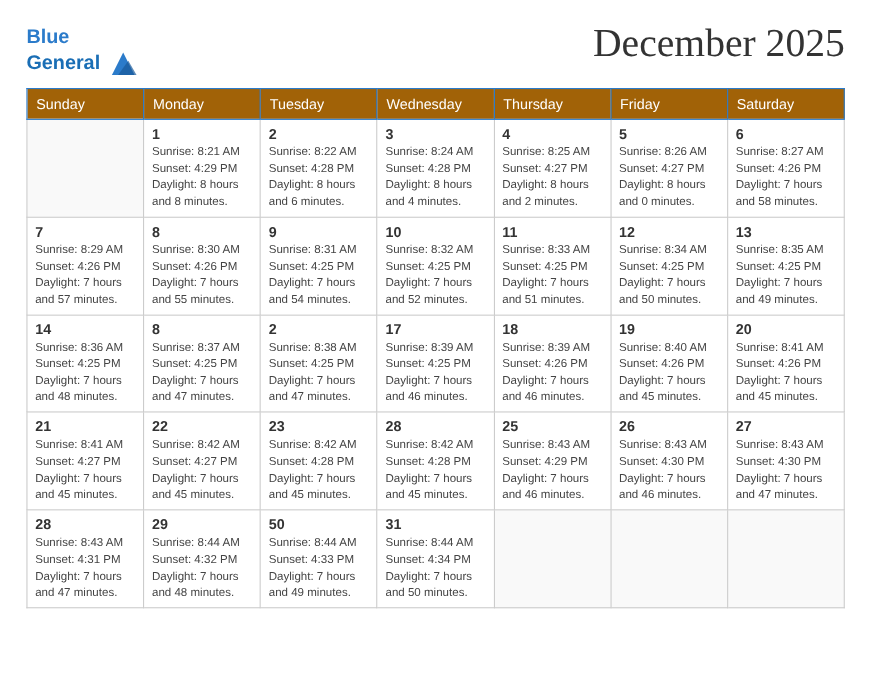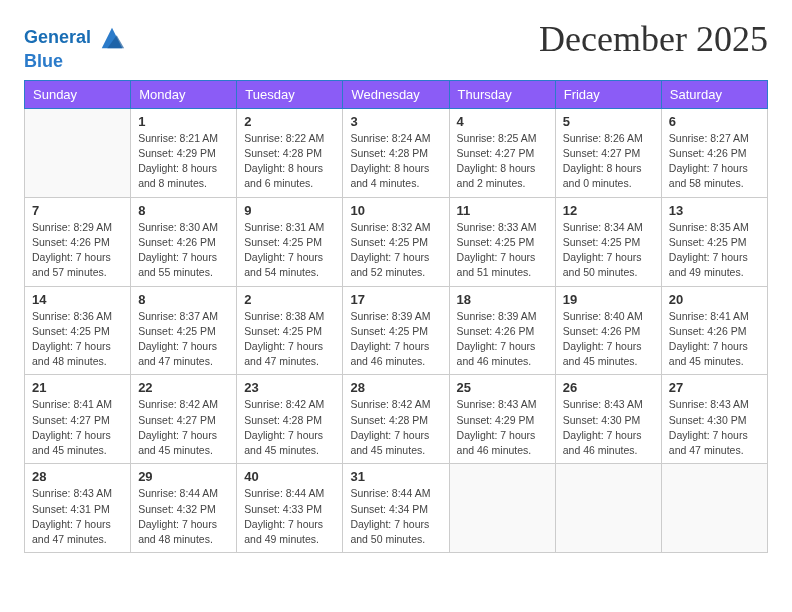--- a/index.html
+++ b/index.html
@@ -50,21 +50,21 @@
       color: #555;
       margin-top: 2px;
     }
     .calendar-table {
       width: 100%;
       border-collapse: collapse;
       margin-top: 8px;
       font-size: 11px;
     }
     .calendar-table th {
-      background-color: #8b5cf6;
+      background-color: #a16207;
       color: #fff;
       text-align: left;
       padding: 6px 8px;
       font-size: 13px;
       font-weight: normal;
       border: 1px solid #2b7bca;
     }
     .calendar-table td {
       border: 1px solid #ccc;
       vertical-align: top;
@@ -88,28 +88,28 @@
     .empty-cell {
       background: #f9f9f9;
     }
   </style>
 </head>
 <body>
 
 <div class="header-row">
   <div class="logo">
     <div>
+      <div class="logo-text" style="color:#2b7bca;">Blue</div>
       <div class="logo-text">
         <span>General</span>
         <svg class="logo-icon" viewBox="0 0 30 30" style="display:inline-block;vertical-align:middle;margin-left:2px;">
           <polygon points="4,26 15,4 26,26" fill="#2b7bca"></polygon>
           <polygon points="10,26 20,12 28,26" fill="#1a5a9a" opacity="0.7"></polygon>
         </svg>
       </div>
-      <div class="logo-text" style="color:#2b7bca;">Blue</div>
     </div>
   </div>
   <div class="title-block">
     <div class="month-title">December 2025</div>
   </div>
 </div>
 
 <table class="calendar-table">
   <thead>
     <tr>
@@ -243,21 +243,21 @@
       <tr>
         <td>
           <span class="day-number">28</span>
           <div class="day-info">Sunrise: 8:43 AM<br>Sunset: 4:31 PM<br>Daylight: 7 hours and 47 minutes.</div>
         </td>
         <td>
           <span class="day-number">29</span>
           <div class="day-info">Sunrise: 8:44 AM<br>Sunset: 4:32 PM<br>Daylight: 7 hours and 48 minutes.</div>
         </td>
         <td>
-          <span class="day-number">40</span>
+          <span class="day-number">50</span>
           <div class="day-info">Sunrise: 8:44 AM<br>Sunset: 4:33 PM<br>Daylight: 7 hours and 49 minutes.</div>
         </td>
         <td>
           <span class="day-number">31</span>
           <div class="day-info">Sunrise: 8:44 AM<br>Sunset: 4:34 PM<br>Daylight: 7 hours and 50 minutes.</div>
         </td>
         <td class="empty-cell"></td>
         <td class="empty-cell"></td>
         <td class="empty-cell"></td>
       </tr>

